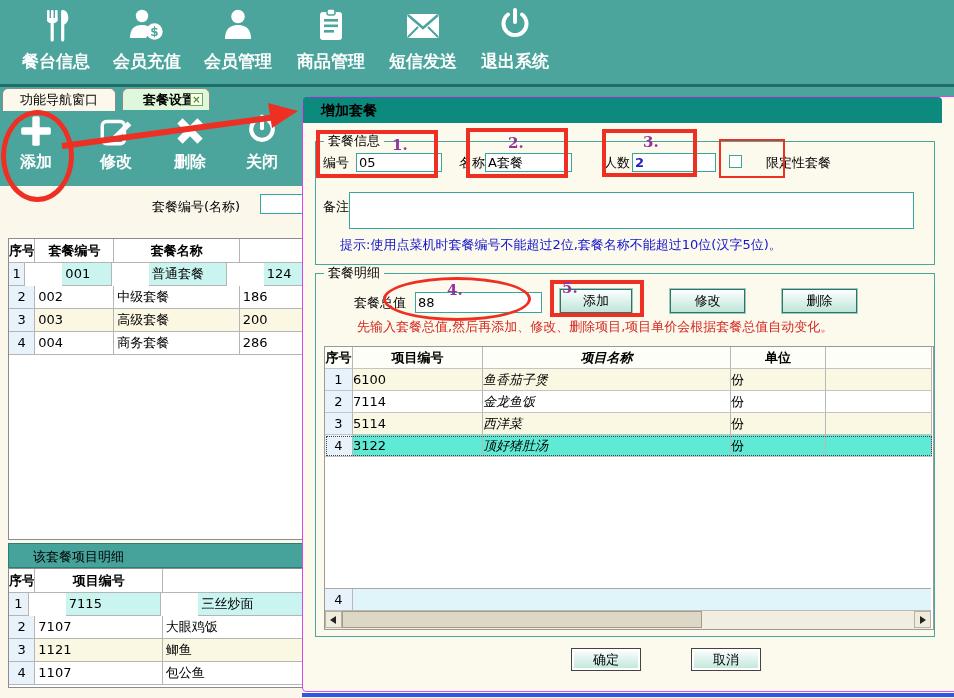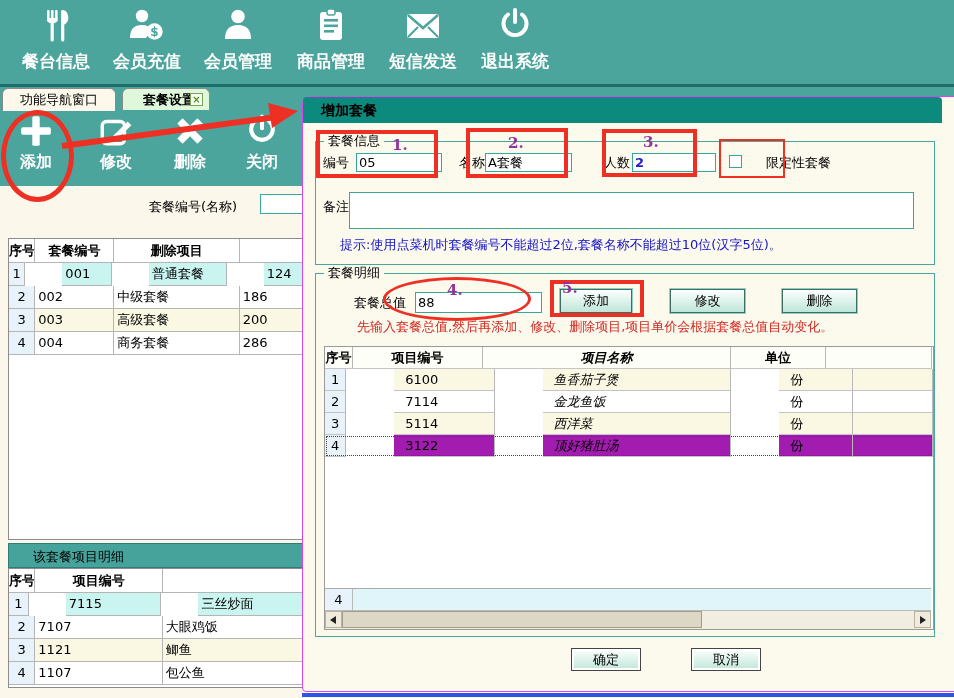--- a/index.html
+++ b/index.html
@@ -19,21 +19,21 @@
   
   .tab1{left:2px;top:88px;width:112px;height:22px;background:#FCF8EB;border:1px solid #8A8A8A;border-bottom:none;border-radius:6px 6px 0 0;line-height:21px;text-align:center;}
   .tab2{left:122px;top:88px;width:88px;height:22px;background:#DFF8DB;border:1px solid #8A8A8A;border-bottom:none;border-radius:6px 6px 0 0;line-height:21px;font-weight:bold;padding-left:20px;box-sizing:border-box;}
   .tab2 .tclose{position:absolute;right:6px;top:4px;width:13px;height:13px;background:#F6FFEF;border:1px solid #7AA25A;color:#4E8C28;font-size:10px;line-height:11px;text-align:center;font-weight:bold;box-sizing:border-box;cursor:pointer;}
 
   
   .lt-btn{top:113px;width:64px;height:70px;text-align:center;cursor:pointer;}
   .lt-btn .lb{display:block;color:#fff;font-size:16px;font-weight:bold;margin-top:0;}
 
   
-  .filter-label{left:141px;top:198px;width:104px;text-align:center;}
+  .filter-label{left:152px;top:198px;width:104px;text-align:left;}
   .filter-input{left:260px;top:194px;width:60px;height:20px;border:1px solid #35A79D;background:#fff;box-sizing:border-box;}
 
   
   .gridbox{background:#fff;border:1px solid #8C8C8C;overflow:hidden;}
   .grow{display:flex;height:23px;line-height:22px;}
   .ghead{font-weight:bold;height:24px;line-height:23px;}
   .gc{box-sizing:border-box;border-right:1px solid #B5B5B5;border-bottom:1px solid #B5B5B5;overflow:hidden;white-space:nowrap;}
   .gc.ctr{text-align:center;}
   .gc.lft{padding-left:3px;}
   .seqbg{background:#E8F2FB;}
@@ -59,22 +59,22 @@
   .tealbtn{background:linear-gradient(#FDFFFE,#BFE5D9);border:1px solid #3E6E63;box-shadow:0 0 0 1px #8FD0C6;text-align:center;line-height:22px;cursor:pointer;box-sizing:border-box;font-size:13px;}
   .okbtn{background:linear-gradient(#FDFFFE,#BFE5D9);border:1px solid #444;box-shadow:inset 0 0 0 2px #fff;text-align:center;line-height:21px;cursor:pointer;box-sizing:border-box;}
 
   
   .dgrid{background:#fff;border:1px solid #9A9A9A;overflow:hidden;}
   .dg-c1{width:28px;}.dg-c2{width:130px;}.dg-c3{width:248px;font-style:italic;}.dg-c4{width:95px;}.dg-c5{width:106px;border-right:none;}
   .dgrow{display:flex;height:22px;line-height:21px;}
   .dghead{font-weight:bold;background:#FEFEF8;}
   .dgc{box-sizing:border-box;border-right:1px solid #B8B8B8;border-bottom:1px solid #C4C4C4;overflow:hidden;white-space:nowrap;}
   .dgc.ctr{text-align:center;}
-  .dgc.lft{padding-left:11px;margin-left:48px;}
-  .dsel{background:#a21caf;}
+  .dgc.lft{padding-left:0;}
+  .dsel{background:#5eead4;}
   .dalt{background:#FAF7E3;}
   .dfootrow{position:absolute;left:0;bottom:18px;width:606px;border-top:1px solid #AAA;}
   .dfoot-rest{background:#DFF5FA;}
   
   .hscroll{position:absolute;left:0;bottom:0;width:606px;height:18px;background:#F1EDE0;border-top:1px solid #BBB;}
   .sb-btn{position:absolute;top:0;width:17px;height:17px;background:#EFEBDD;border:1px solid #B9B2A0;box-sizing:border-box;cursor:pointer;}
   .sb-thumb{position:absolute;left:17px;top:0;width:360px;height:17px;background:#DDD8C6;border:1px solid #A39C88;box-sizing:border-box;cursor:pointer;}
   .tri{position:absolute;top:4px;width:0;height:0;border-top:4.5px solid transparent;border-bottom:4.5px solid transparent;}
   .tri-l{left:4px;border-right:6px solid #222;}
   .tri-r{right:4px;border-left:6px solid #222;}
@@ -204,21 +204,21 @@
     <span class="lb">关闭</span>
   </div>
 
   <span class="abs filter-label">套餐编号(名称)</span>
   <input class="abs filter-input" style="">
 
   <div class="abs gridbox" style="left:8px;top:238px;width:296px;height:300px;">
     <div class="grow ghead">
       <div class="gc ctr t1-c1">序号</div>
       <div class="gc ctr t1-c2">套餐编号</div>
-      <div class="gc ctr t1-c3">删除项目</div>
+      <div class="gc ctr t1-c3">套餐名称</div>
       <div class="gc ctr t1-c4"></div>
     </div>
     <div class="grow">
       <div class="gc ctr t1-c1 seqbg">1</div>
       <div class="gc lft t1-c2 rowsel">001</div>
       <div class="gc lft t1-c3 rowsel">普通套餐</div>
       <div class="gc lft t1-c4 rowsel">124</div>
     </div>
     <div class="grow">
       <div class="gc ctr t1-c1 seqbg">2</div>

